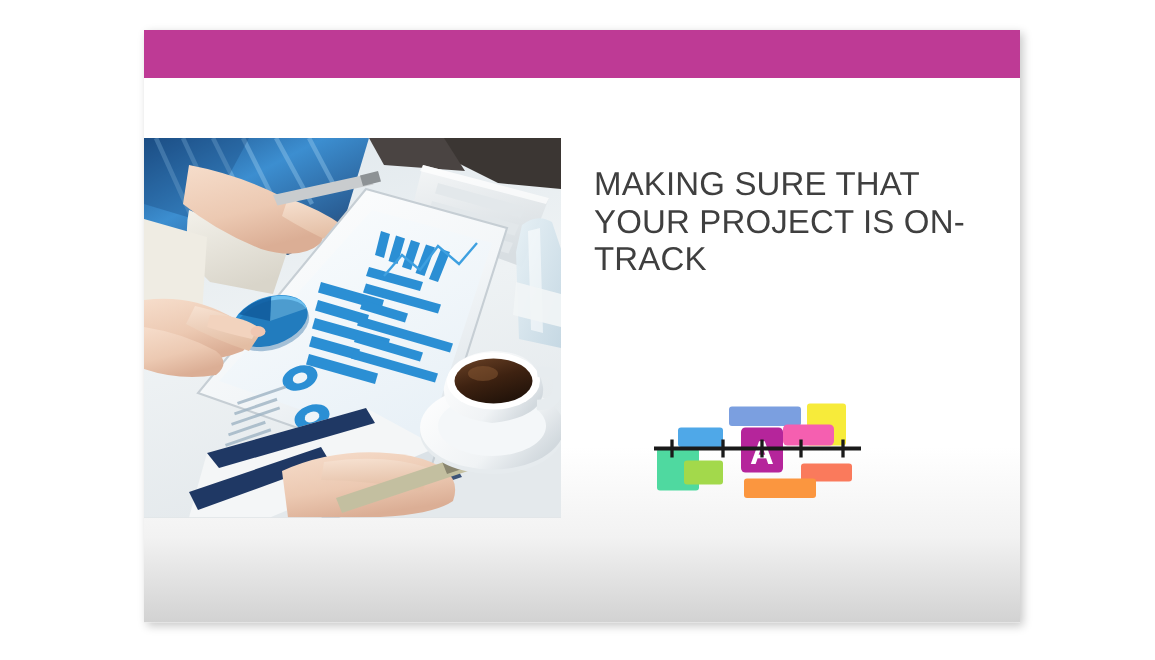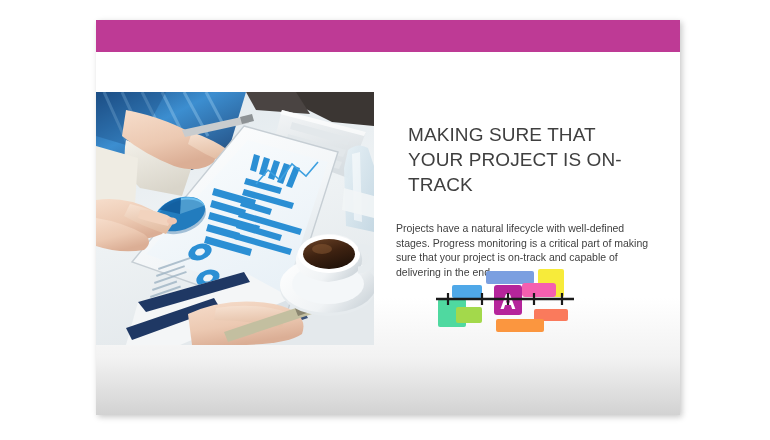--- a/index.html
+++ b/index.html
@@ -66,22 +66,22 @@
   .photo svg { display: block; }
 
   
   .text-col {
     position: absolute;
     left: 300px;
     top: 90px;
     width: 254px;
   }
   .headline {
-    margin: 12px;
-    font-size: 19px;
+    margin: 0;
+    font-size: 22px;
     line-height: 25px;
     font-weight: normal;
     letter-spacing: 0.1px;
     color: #3f3f3f;
     font-family: "Liberation Sans", sans-serif;
   }
   .body-text {
     margin: 0;
     margin-top: 24px;
     font-size: 10.5px;
@@ -296,21 +296,20 @@
           <ellipse cx="226" cy="157" rx="10" ry="5" fill="#8a5a34" opacity="0.5"></ellipse>
           <path d="M262 156 Q278 154 276 168 Q274 178 262 178" fill="none" stroke="#e7ecef" stroke-width="7"></path>
 
           <path d="M248 96 L278 104 L278 126 L246 118 Z" fill="#f2f5f6" opacity="0.9"></path>
         </g>
       </svg>
     </div>
 
     <div class="text-col">
       <h1 class="headline">MAKING SURE THAT YOUR PROJECT IS ON-TRACK</h1>
-      <p class="body-text">Projects have a natural lifecycle with well-defined stages. Progress monitoring is a critical part of making sure that your project is on-track and capable of delivering in the end.</p>
     </div>
 
     <div class="gantt">
       <svg width="142" height="72" viewBox="0 0 142 72" xmlns="http://www.w3.org/2000/svg">
 
         <rect x="52" y="6" width="48" height="13" rx="2" fill="#7b9fe0"></rect>
 
         <rect x="104" y="4" width="26" height="28" rx="2" fill="#f7eb3a"></rect>
 
         <rect x="18" y="20" width="30" height="13" rx="2" fill="#4fa8e8"></rect>

